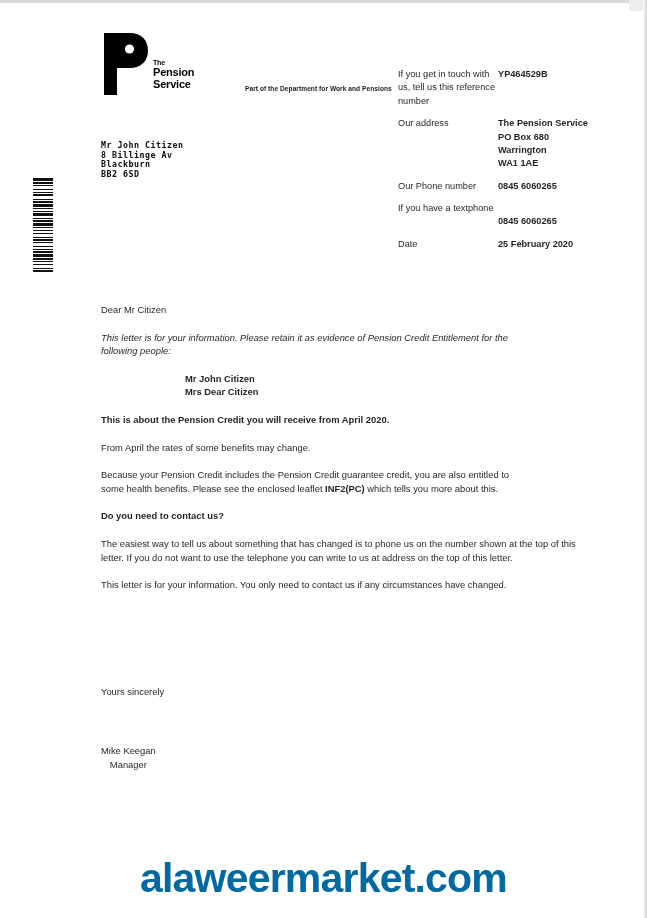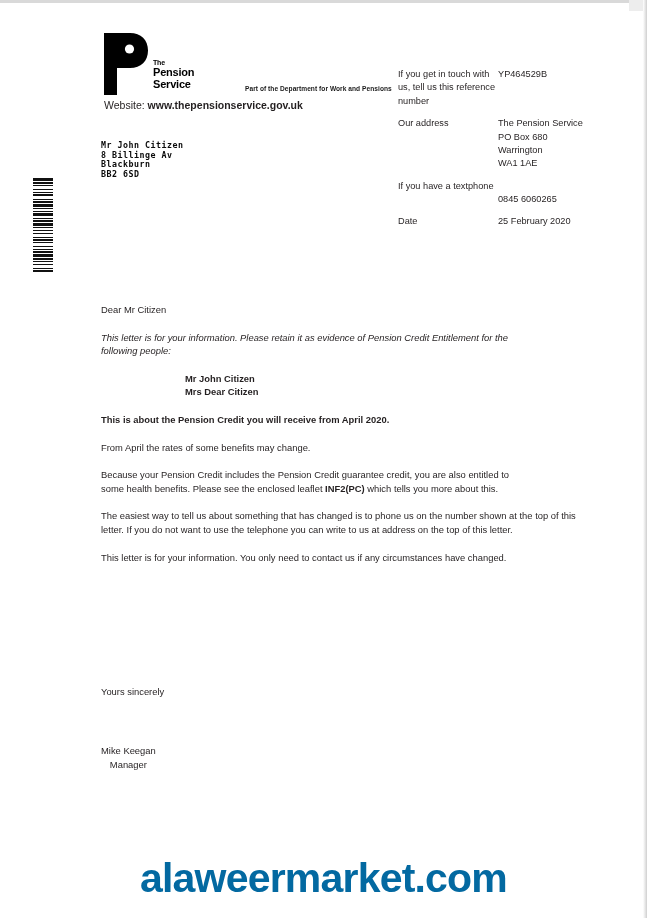--- a/index.html
+++ b/index.html
@@ -144,21 +144,21 @@
     margin-bottom: 9px;
   }
   .info-label {
     display: inline-block;
     width: 100px;
     vertical-align: top;
   }
   .info-value {
     display: inline-block;
     vertical-align: top;
-    font-weight: normal;
+    font-weight: bold;
     width: 105px;
   }
   .info-value .vline { display: block; }
 
   
   #letter-body {
     position: absolute;
     left: 101px;
     top: 303px;
     width: 420px;
@@ -287,24 +287,20 @@
       <svg id="logo-p" viewBox="0 0 44 62" xmlns="http://www.w3.org/2000/svg">
         <path d="M0 0 H26 C37 0 44 7 44 17.5 C44 28 37 35 26 35 H13 V62 H0 Z" fill="#000000"></path>
         <circle cx="25.5" cy="16" r="4.6" fill="#ffffff"></circle>
       </svg>
       <div id="logo-wordmark">
         <span class="the">The</span>
         <span class="big">Pension</span>
         <span class="big">Service</span>
       </div>
       <div id="dept-line">Part of the Department for Work and Pensions</div>
-      <div id="website-line">
-        <span>Website:</span>
-        <span class="url">www.thepensionservice.gov.uk</span>
-      </div>
     </div>
   </div>
 
   <div id="recipient-block">
     <div>Mr John Citizen</div>
     <div>8 Billinge Av</div>
     <div>Blackburn</div>
     <div>BB2 6SD</div>
   </div>
 
@@ -316,20 +312,23 @@
 
     <div class="info-row">
       <span class="info-label">Our address</span><span class="info-value">
         <span class="vline">The Pension Service</span>
         <span class="vline">PO Box 680</span>
         <span class="vline">Warrington</span>
         <span class="vline">WA1 1AE</span>
       </span>
     </div>
 
+    <div class="info-row">
+      <span class="info-label">Our Phone number</span><span class="info-value">0845 6060265</span>
+    </div>
 
     <div class="info-row">
       <span class="info-label">If you have a textphone</span><span class="info-value" style="padding-top:13px;">0845 6060265</span>
     </div>
 
     <div class="info-row">
       <span class="info-label">Date</span><span class="info-value">25 February 2020</span>
     </div>
 
   </div>
@@ -345,20 +344,21 @@
       <span>Mrs Dear Citizen</span>
     </div>
 
     <p class="bold">This is about the Pension Credit you will receive from April 2020.</p>
 
     <p>From April the rates of some benefits may change.</p>
 
 
     <p><span>Because your Pension Credit includes the Pension Credit guarantee credit, you are also entitled to some health benefits. Please see the enclosed leaflet </span><span class="bold">INF2(PC)</span><span> which tells you more about this.</span></p>
 
+    <p class="bold">Do you need to contact us?</p>
 
     <p class="wide">The easiest way to tell us about something that has changed is to phone us on the number shown at the top of this letter. If you do not want to use the telephone you can write to us at address on the top of this letter.</p>
 
     <p class="wide">This  letter is for your information. You only need to contact us if any circumstances have changed.</p>
 
   </div>
 
   <div id="signoff">Yours sincerely</div>
 
   <div id="signer">

